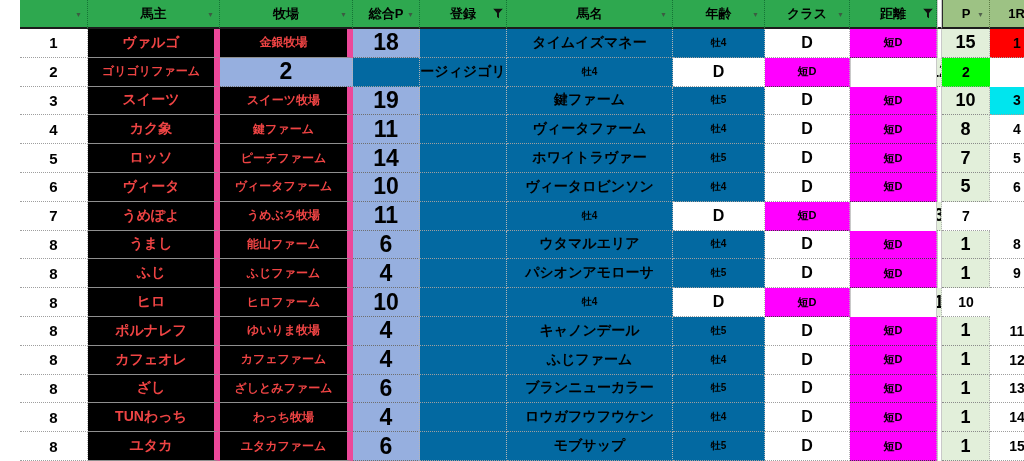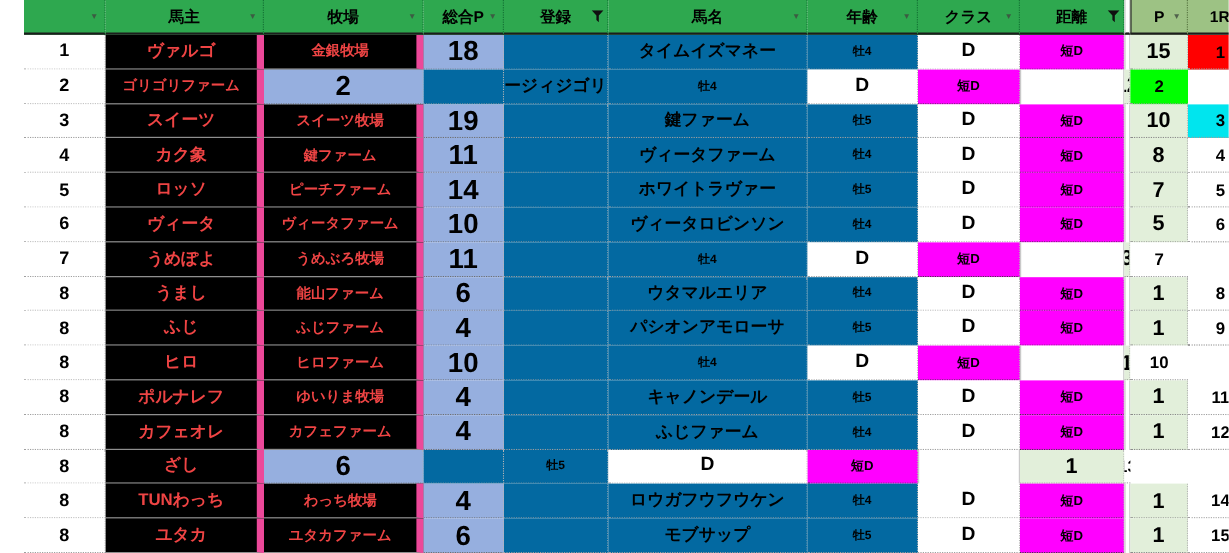--- a/index.html
+++ b/index.html
@@ -272,22 +272,24 @@
         <div class="cell c-age">牡4</div>
         <div class="cell c-cls">D</div>
         <div class="cell c-dist">短D</div>
         <div class="cell c-gap"></div>
         <div class="cell c-p">1</div>
         <div class="cell c-r1">12</div>
       </div>
       <div class="row">
         <div class="cell c-rank">8</div>
         <div class="cell c-owner">ざし</div>
+        <div class="cell c-farm">ざしとみファーム</div>
         <div class="cell c-total_p">6</div>
         <div class="cell c-registration"></div>
+        <div class="cell c-horse">ブランニューカラー</div>
         <div class="cell c-age">牡5</div>
         <div class="cell c-cls">D</div>
         <div class="cell c-dist">短D</div>
         <div class="cell c-gap"></div>
         <div class="cell c-p">1</div>
         <div class="cell c-r1">13</div>
       </div>
       <div class="row">
         <div class="cell c-rank">8</div>
         <div class="cell c-owner">TUNわっち</div>

